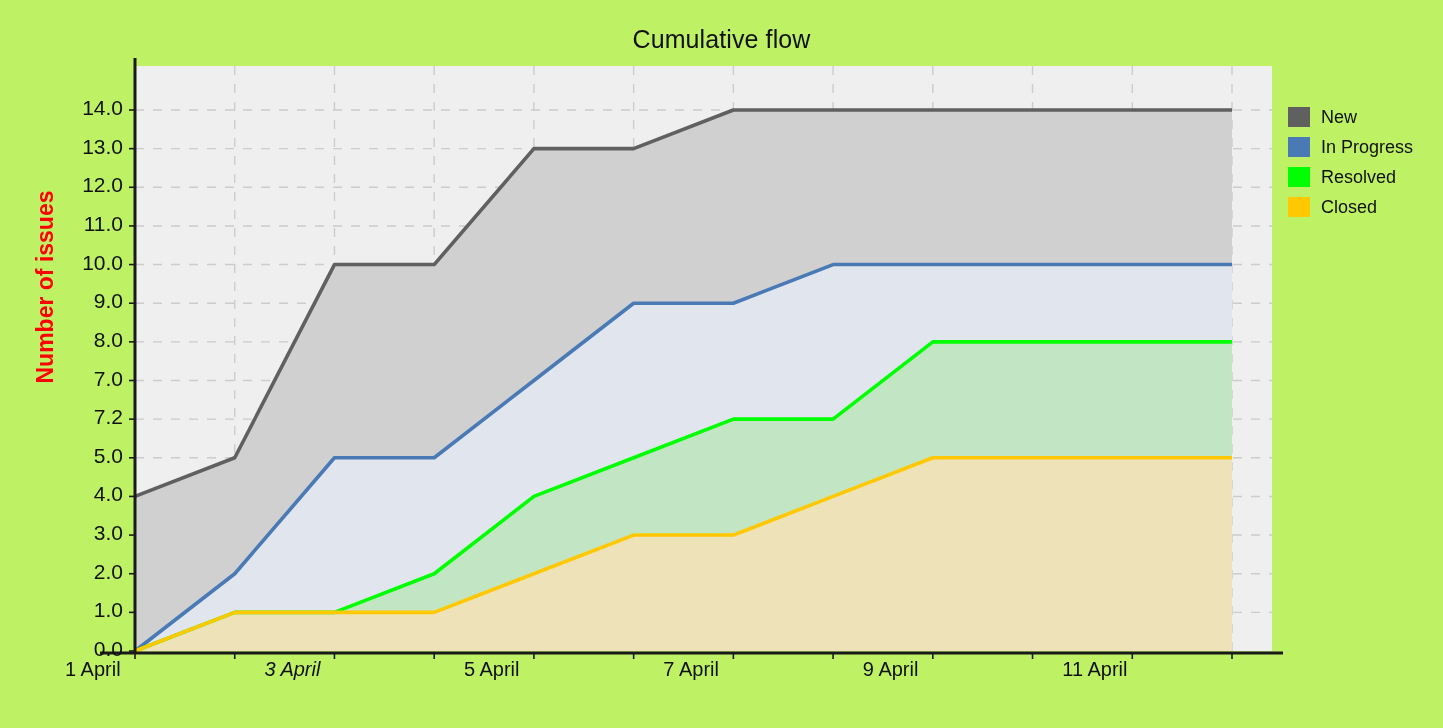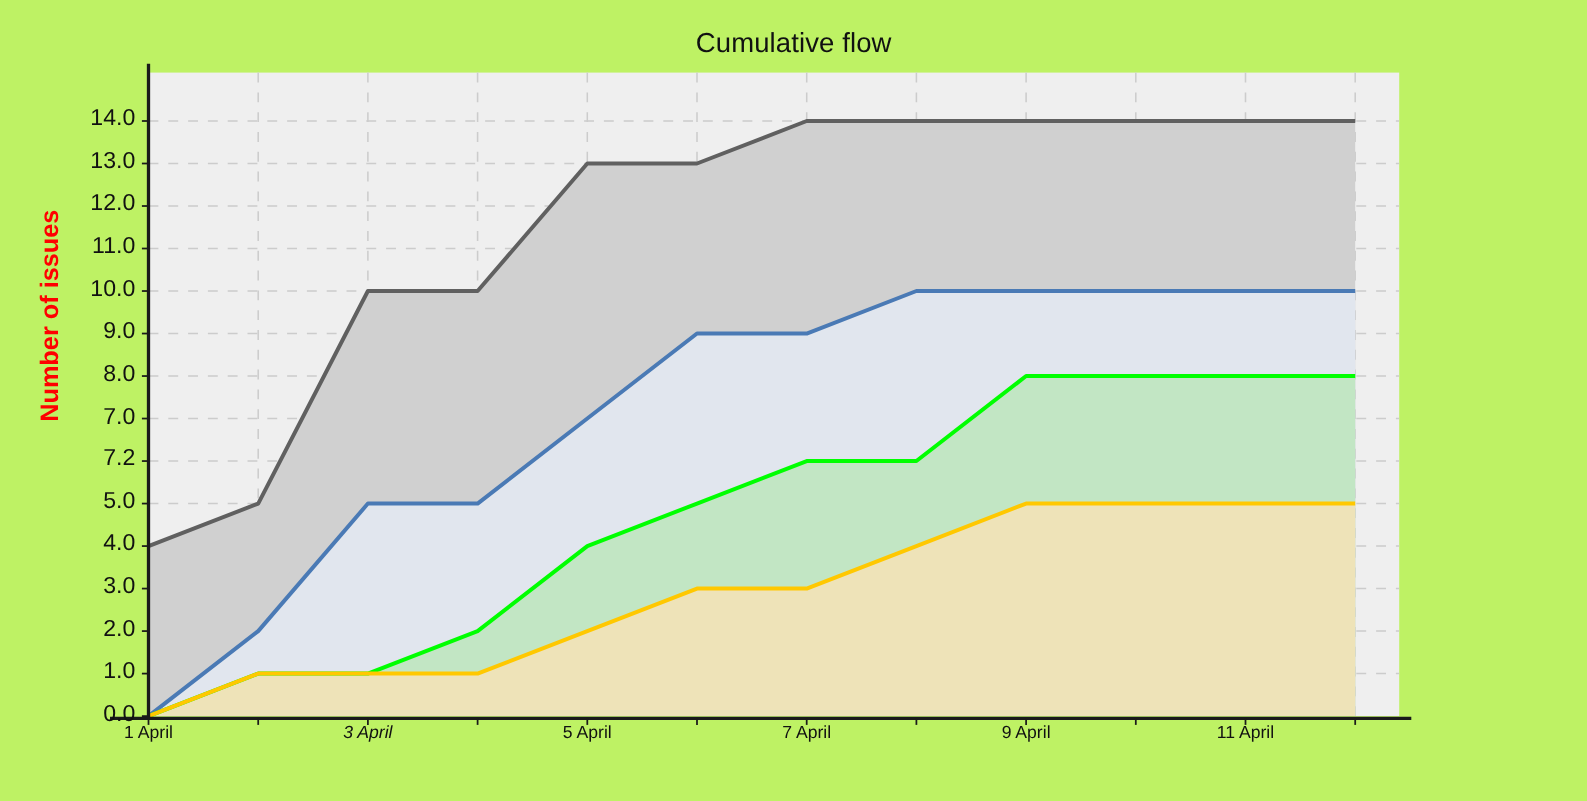--- a/index.html
+++ b/index.html
@@ -49,22 +49,22 @@
   }
   .ytick-label {
     position: absolute;
     text-align: right;
     font-size: 21px;
     color: #111111;
     width: 80px;
   }
   .xtick-label {
     position: absolute;
-    text-align: center;
-    font-size: 16px;
+    text-align: left;
+    font-size: 20px;
     color: #111111;
     width: 140px;
     top: 658px;
   }
   #legend {
     position: absolute;
     left: 1288px;
     top: 102px;
   }
   .legend-row {
@@ -191,14 +191,32 @@
     </div>
   <div id="xtick-labels">
       <div class="xtick-label" style="left: 65px;">1 April</div>
       <div class="xtick-label" style="left: 264.455px; font-style: italic;">3 April</div>
       <div class="xtick-label" style="left: 463.909px;">5 April</div>
       <div class="xtick-label" style="left: 663.364px;">7 April</div>
       <div class="xtick-label" style="left: 862.818px;">9 April</div>
       <div class="xtick-label" style="left: 1062.27px;">11 April</div>
     </div>
 
+  <div id="legend">
+      <div class="legend-row">
+        <span class="legend-swatch" style="background: rgb(96, 96, 96);"></span>
+        <span class="legend-label">New</span>
+      </div>
+      <div class="legend-row">
+        <span class="legend-swatch" style="background: rgb(74, 122, 181);"></span>
+        <span class="legend-label">In Progress</span>
+      </div>
+      <div class="legend-row">
+        <span class="legend-swatch" style="background: rgb(0, 255, 0);"></span>
+        <span class="legend-label">Resolved</span>
+      </div>
+      <div class="legend-row">
+        <span class="legend-swatch" style="background: rgb(255, 200, 0);"></span>
+        <span class="legend-label">Closed</span>
+      </div>
+    </div>
 
 </div>
 
 </body></html>

